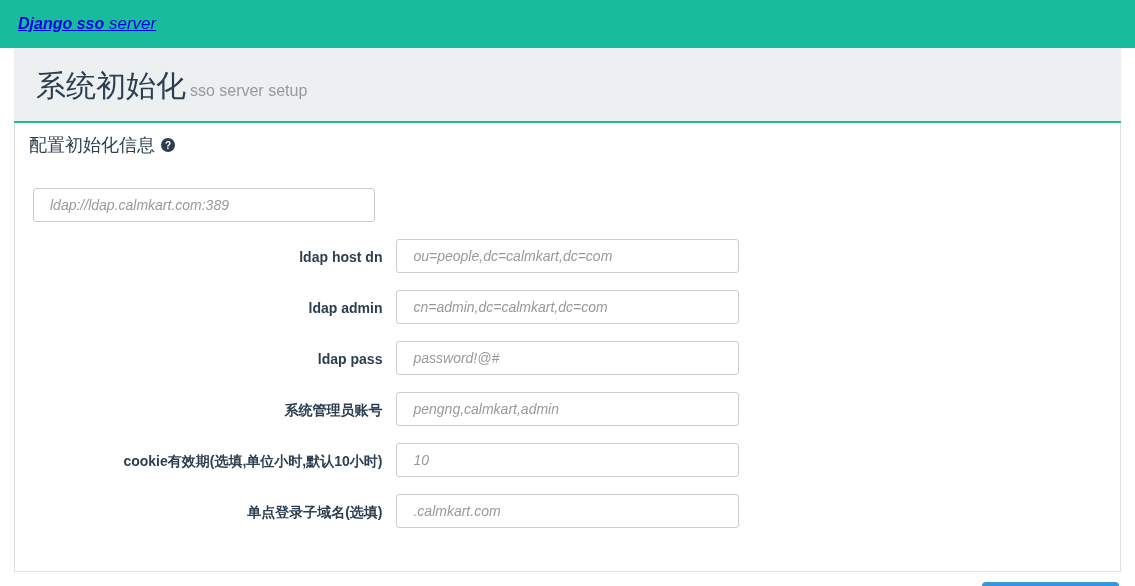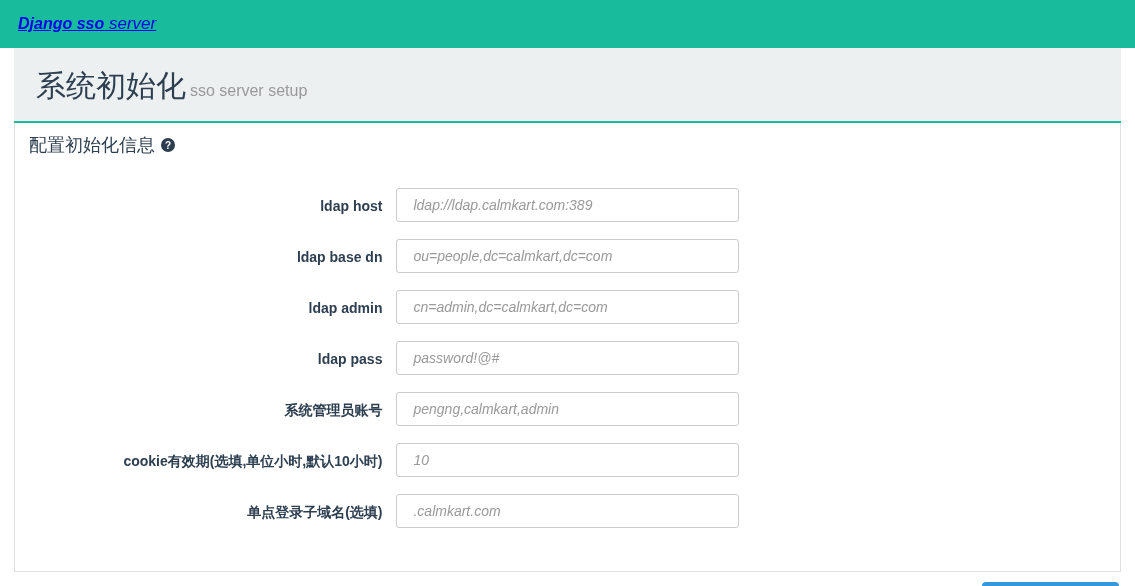--- a/index.html
+++ b/index.html
@@ -39,28 +39,27 @@
 
 <div class="panel">
   <div class="panel-heading">
     <span>配置初始化信息</span>
     <span class="help-icon">?</span>
   </div>
   <div class="panel-body">
     <form>
 
       <div class="form-row">
-        <label class="form-label">ldap host</label>
         <div class="form-field">
           <input type="text" placeholder="ldap://ldap.calmkart.com:389" style="">
         </div>
       </div>
 
       <div class="form-row">
-        <label class="form-label">ldap base dn</label>
+        <label class="form-label">ldap host dn</label>
         <div class="form-field">
           <input type="text" placeholder="ou=people,dc=calmkart,dc=com" style="">
         </div>
       </div>
 
       <div class="form-row">
         <label class="form-label">ldap admin</label>
         <div class="form-field">
           <input type="text" placeholder="cn=admin,dc=calmkart,dc=com" style="">
         </div>

